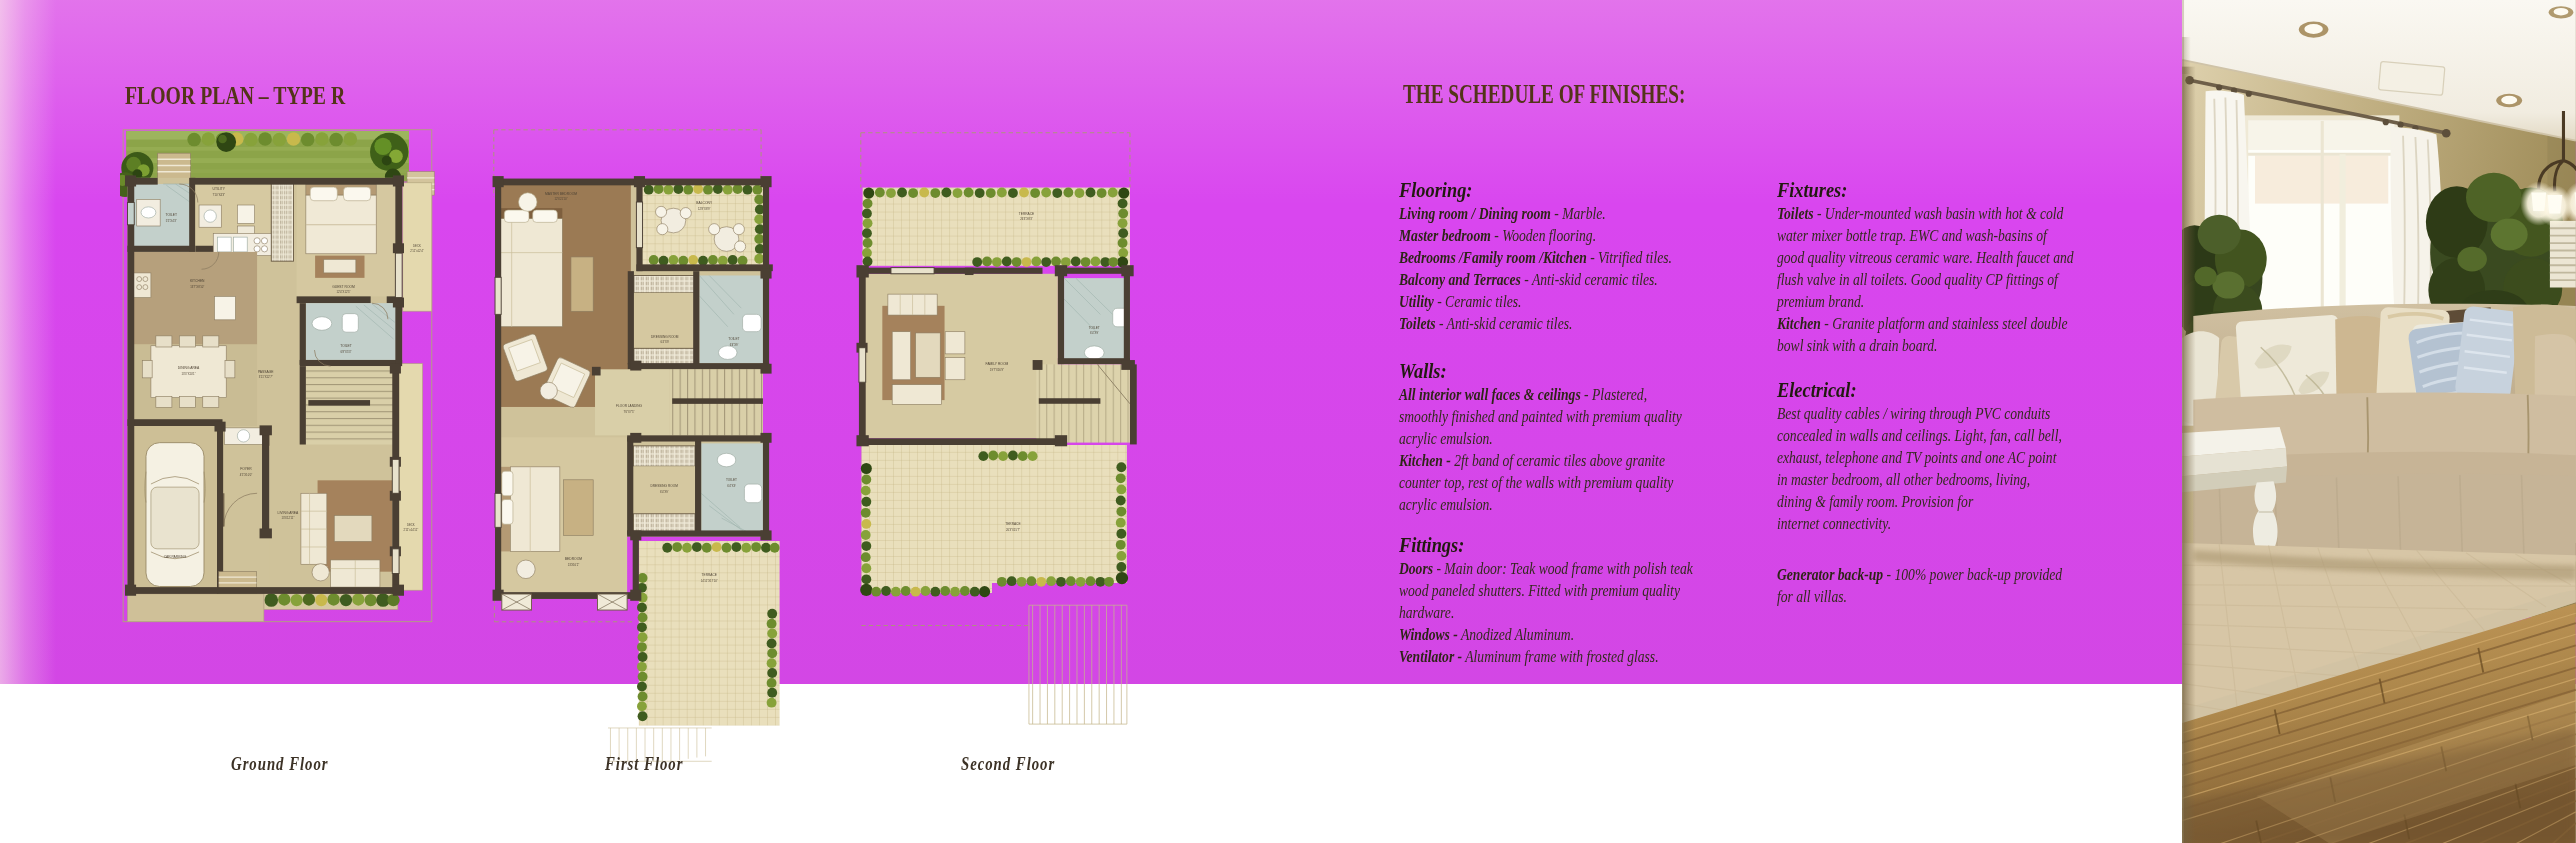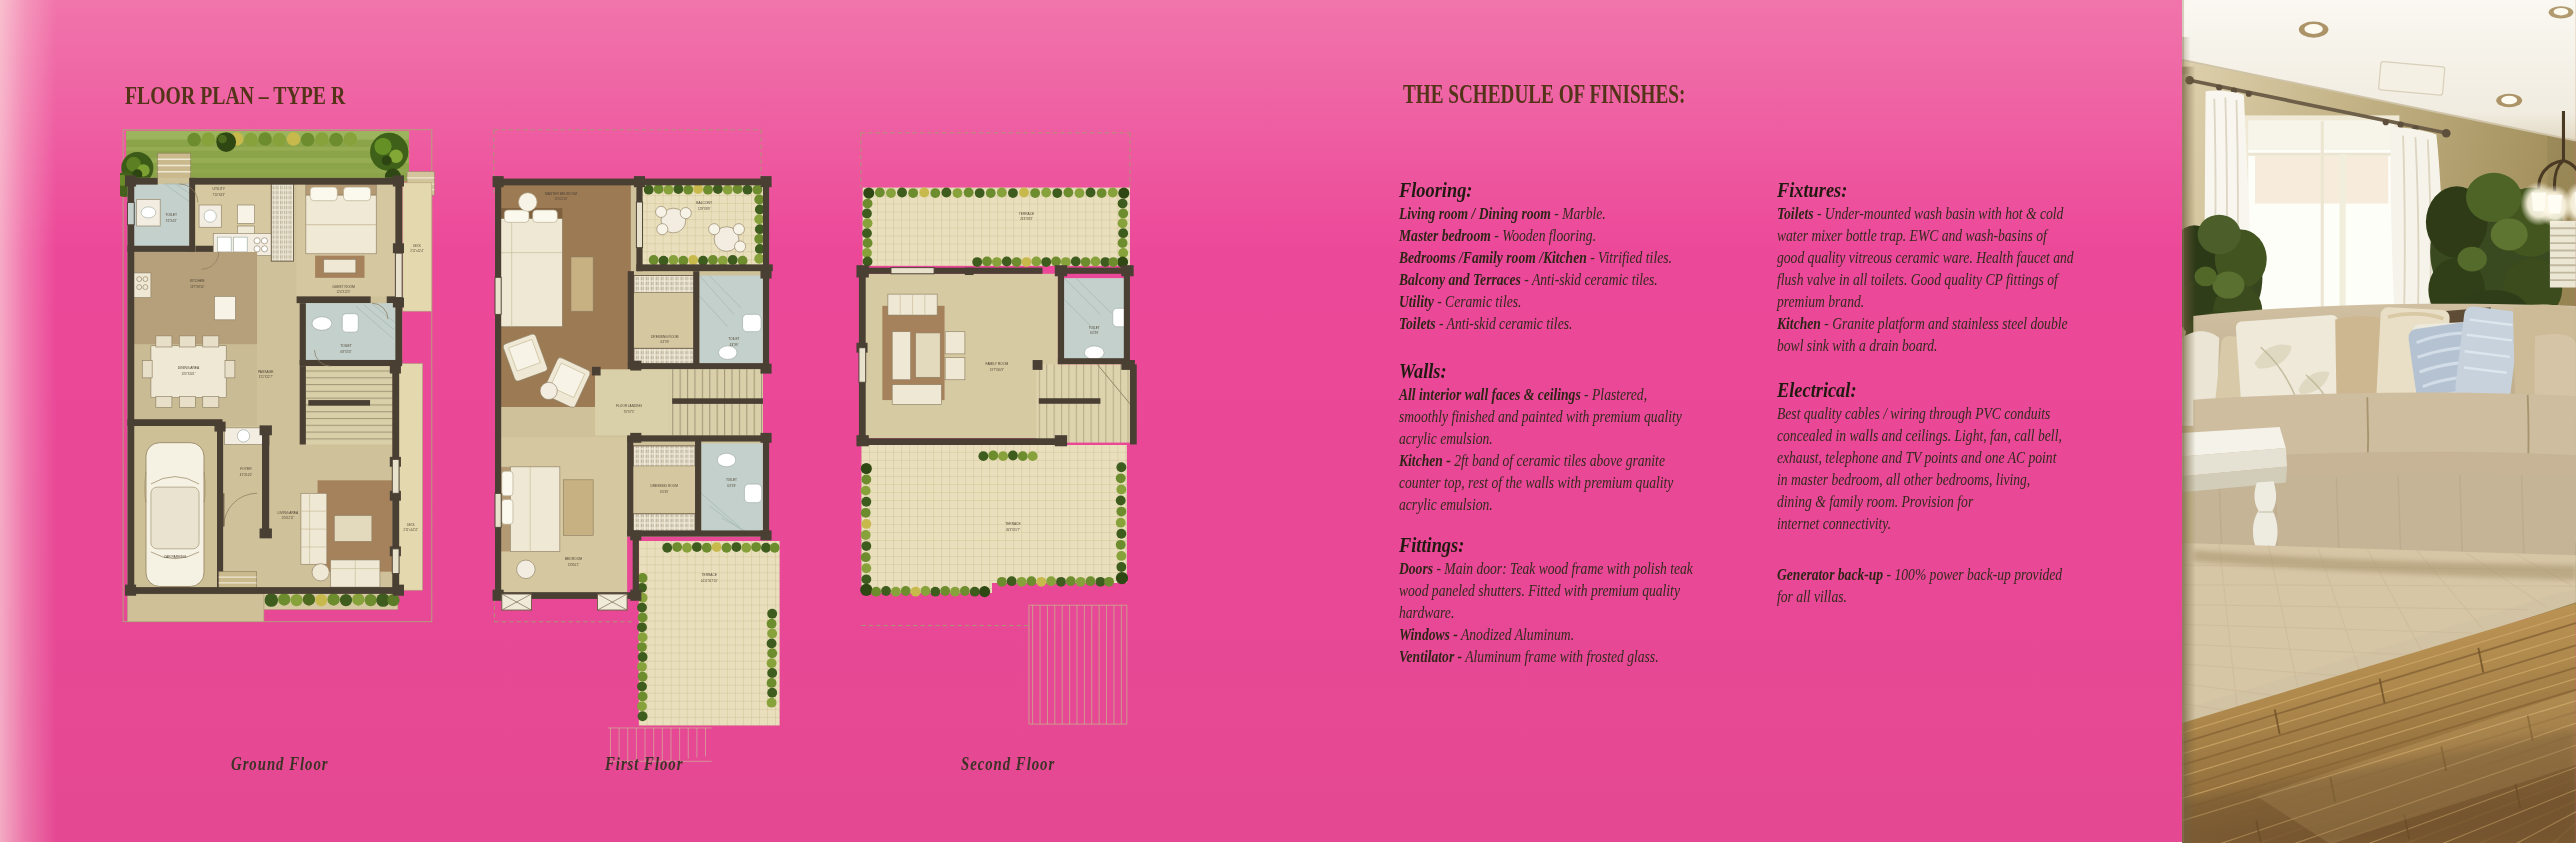--- a/index.html
+++ b/index.html
@@ -1,19 +1,19 @@
 <!DOCTYPE html>
 <html style="font-size:10px"><head>
 <meta charset="utf-8">
 <style>
   html,body{margin:0;padding:0;}
   body{width:2576px;height:844px;overflow:hidden;position:relative;
        font-family:"Liberation Serif", serif;}
-  #page{position:absolute;left:0;top:0;width:2576px;height:842px;
-        background:#ec4899;}
+  #page{position:absolute;left:0;top:0;width:2576px;height:684px;
+        background:#d946ef;}
   #page:before{content:"";position:absolute;inset:0;
      background:linear-gradient(to right, rgba(255,252,235,.55) 0px, rgba(255,252,235,.25) 25px, rgba(255,252,235,0) 56px),
                 linear-gradient(to bottom, rgba(255,250,225,.25) 0%, rgba(0,0,0,0) 30%, rgba(97,80,40,.05) 100%);
      pointer-events:none;}
   .h-main{position:absolute;color:#533419;font-weight:bold;transform-origin:0 0;
      font-family:"Liberation Serif", serif;white-space:nowrap;}
   .flabel{position:absolute;color:#3c3226;font-style:italic;font-weight:bold;
      font-size:18.5px;line-height:22px;letter-spacing:1.2px;white-space:nowrap;
      transform:scaleX(0.8);transform-origin:0 0;font-family:"Liberation Serif", serif;}
   .col{position:absolute;color:#332a1d;font-style:italic;font-size:16px;

